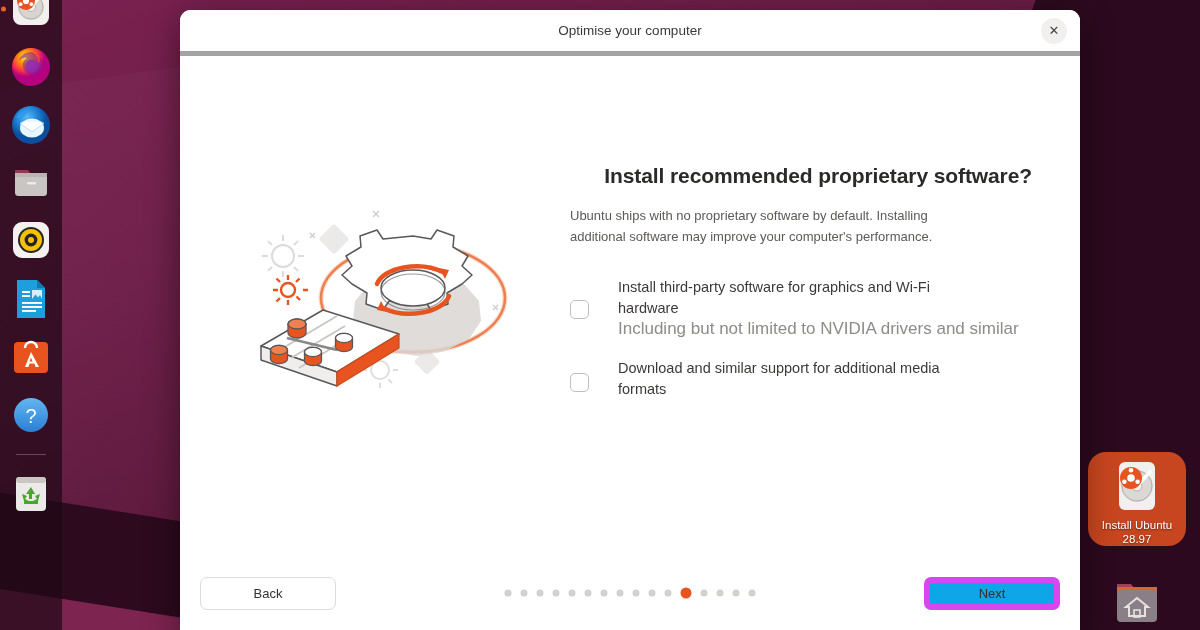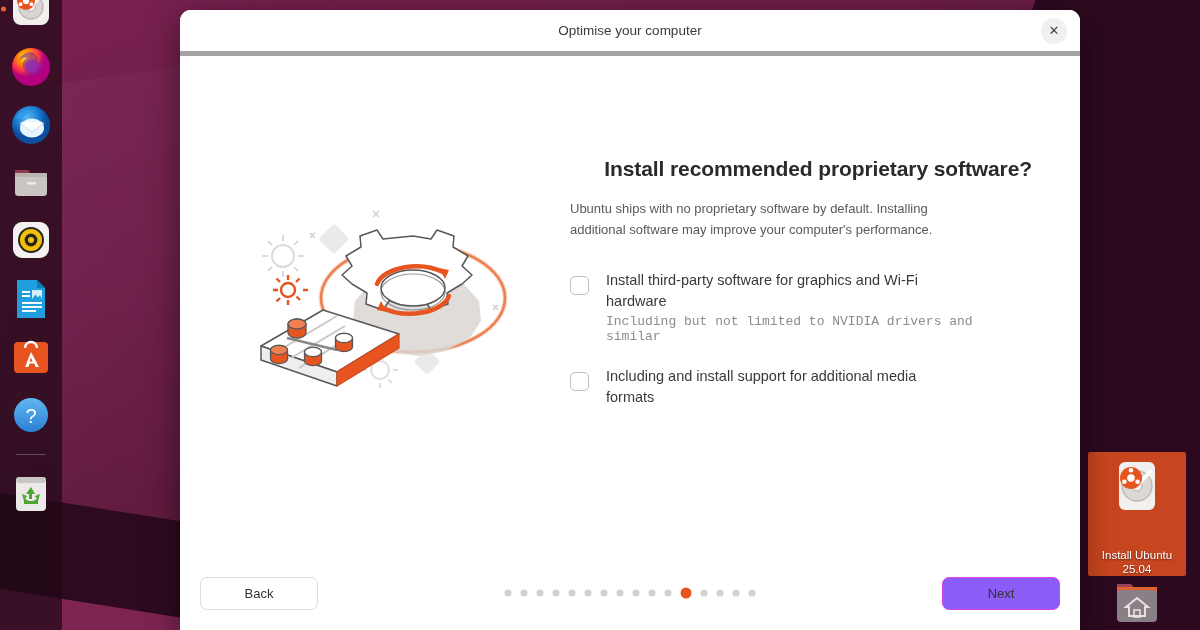--- a/index.html
+++ b/index.html
@@ -75,21 +75,21 @@
   .ic { width:46px; height:46px; border-radius:11px; display:block; }
 
   
   .desk-icon {
     position:absolute; width:98px;
     display:flex; flex-direction:column; align-items:center;
     z-index:30; text-align:center;
   }
   .desk-icon.selected {
     background:rgba(233,84,32,.82);
-    border-radius:2px; padding:6px 2px 0;gap:30px;
+    border-radius:18px; padding:6px 2px 0;
   }
   .desk-icon .label {
     color:#fff; font-size:11.5px; line-height:13.5px;
     margin-top:5px; text-shadow:0 1px 2px rgba(0,0,0,.55);
   }
 
   
   #installer {
     position:absolute; left:180px; top:10px; width:900px; height:626px;
     background:#fff;
@@ -129,46 +129,46 @@
   }
   #text-col h1 {
     font-size:21px; font-weight:700; color:#2b2a28;
     letter-spacing:-.1px; margin-bottom:17px;text-align:right;
   }
   #text-col .sub {
     font-size:13px; line-height:21px; color:#5c5a57;
     max-width:395px; margin-bottom:30px;
   }
   .opt-row {
-    display:flex; gap:17px; margin-bottom:22px; align-items:flex-start;
+    display:flex; gap:29px; margin-bottom:22px; align-items:center;
   }
   .cbox {
     width:19px; height:19px; flex:0 0 19px; margin-top:6px;
     border:1.4px solid #c2bebb; border-radius:5px; background:#fff;
     cursor:pointer;
   }
   .opt-main {
     font-size:14.5px; line-height:21px; color:#3c3a38;
     max-width:345px;
   }
   .opt-note {
-    font-size:13px; color:#8e8b88; margin-top:2px; line-height:15px;font-family:Liberation Mono, monospace;
+    font-size:17px; color:#8e8b88; margin-top:2px; line-height:15px;
   }
 
   #footer {
     flex:0 0 86px; height:86px; position:relative;
     display:flex; align-items:center; padding:0 20px;
   }
   .nav-btn {
-    width:118px; height:33px; border-radius:7px;
+    width:136px; height:33px; border-radius:7px;
     font-size:13px; color:#33312f; cursor:pointer;
     font-family:"Liberation Sans", sans-serif;
   }
   #back-btn { background:#fff; border:1px solid #dedbd9; }
-  #next-btn { background:#8b5cf6; border:1px solid #d946ef; margin-left:auto; }
+  #next-btn { background:#0ea5e9; border:6px solid #d946ef; margin-left:auto; }
 
   #dots {
     position:absolute; left:50%; top:50%;
     transform:translate(-50%,-50%);
     display:flex; gap:9px; align-items:center;
   }
   .dot { width:7px; height:7px; border-radius:50%; background:#d3d0ce; }
   .dot.active { width:11px; height:11px; background:#e8541f; }
 </style>
 </head>
@@ -309,21 +309,21 @@
     <circle cx="28" cy="28" r="5" fill="#f2f0ee" stroke="#b5b0ac" stroke-width="1"></circle>
     <path d="M28 28 L41 14" stroke="#fff" stroke-width="3.4" stroke-linecap="round"></path>
     <circle cx="22" cy="20" r="11" fill="#e8541f"></circle>
     <circle cx="22" cy="20" r="3.8" fill="#fff"></circle>
     <circle cx="22" cy="12.2" r="2.3" fill="#fff"></circle>
     <circle cx="15.4" cy="23.8" r="2.3" fill="#fff"></circle>
     <circle cx="28.6" cy="23.8" r="2.3" fill="#fff"></circle>
   </svg>
   <div class="label">
     <div>Install Ubuntu</div>
-    <div>25.04</div>
+    <div>28.97</div>
   </div>
 </div>
 
 <div class="desk-icon" style="left:1088px; top:578px;">
   <svg width="56" height="52" viewBox="0 0 56 52">
     <path d="M8 6h14l4 5h22v5H8z" fill="#9e4258"></path>
     <path d="M8 9h40v5H8z" fill="#e0622c"></path>
     <rect x="8" y="12" width="40" height="32" rx="4" fill="#8a7f86"></rect>
     <path d="M28 20l11 9h-3v9h-16v-9h-3z" fill="none" stroke="#e6e2e0" stroke-width="2"></path>
     <rect x="25" y="32" width="6" height="7" fill="none" stroke="#e6e2e0" stroke-width="1.6"></rect>
@@ -429,21 +429,21 @@
         <div class="cbox"></div>
         <div>
           <div class="opt-main">Install third-party software for graphics and Wi-Fi hardware</div>
           <div class="opt-note">Including but not limited to NVIDIA drivers and similar</div>
         </div>
       </div>
 
       <div class="opt-row">
         <div class="cbox"></div>
         <div>
-          <div class="opt-main">Including and install support for additional media formats</div>
+          <div class="opt-main">Download and similar support for additional media formats</div>
         </div>
       </div>
     </div>
   </div>
 
   <div id="footer">
     <button class="nav-btn" id="back-btn">Back</button>
     <div id="dots">
         <span class="dot"></span>
         <span class="dot"></span>

